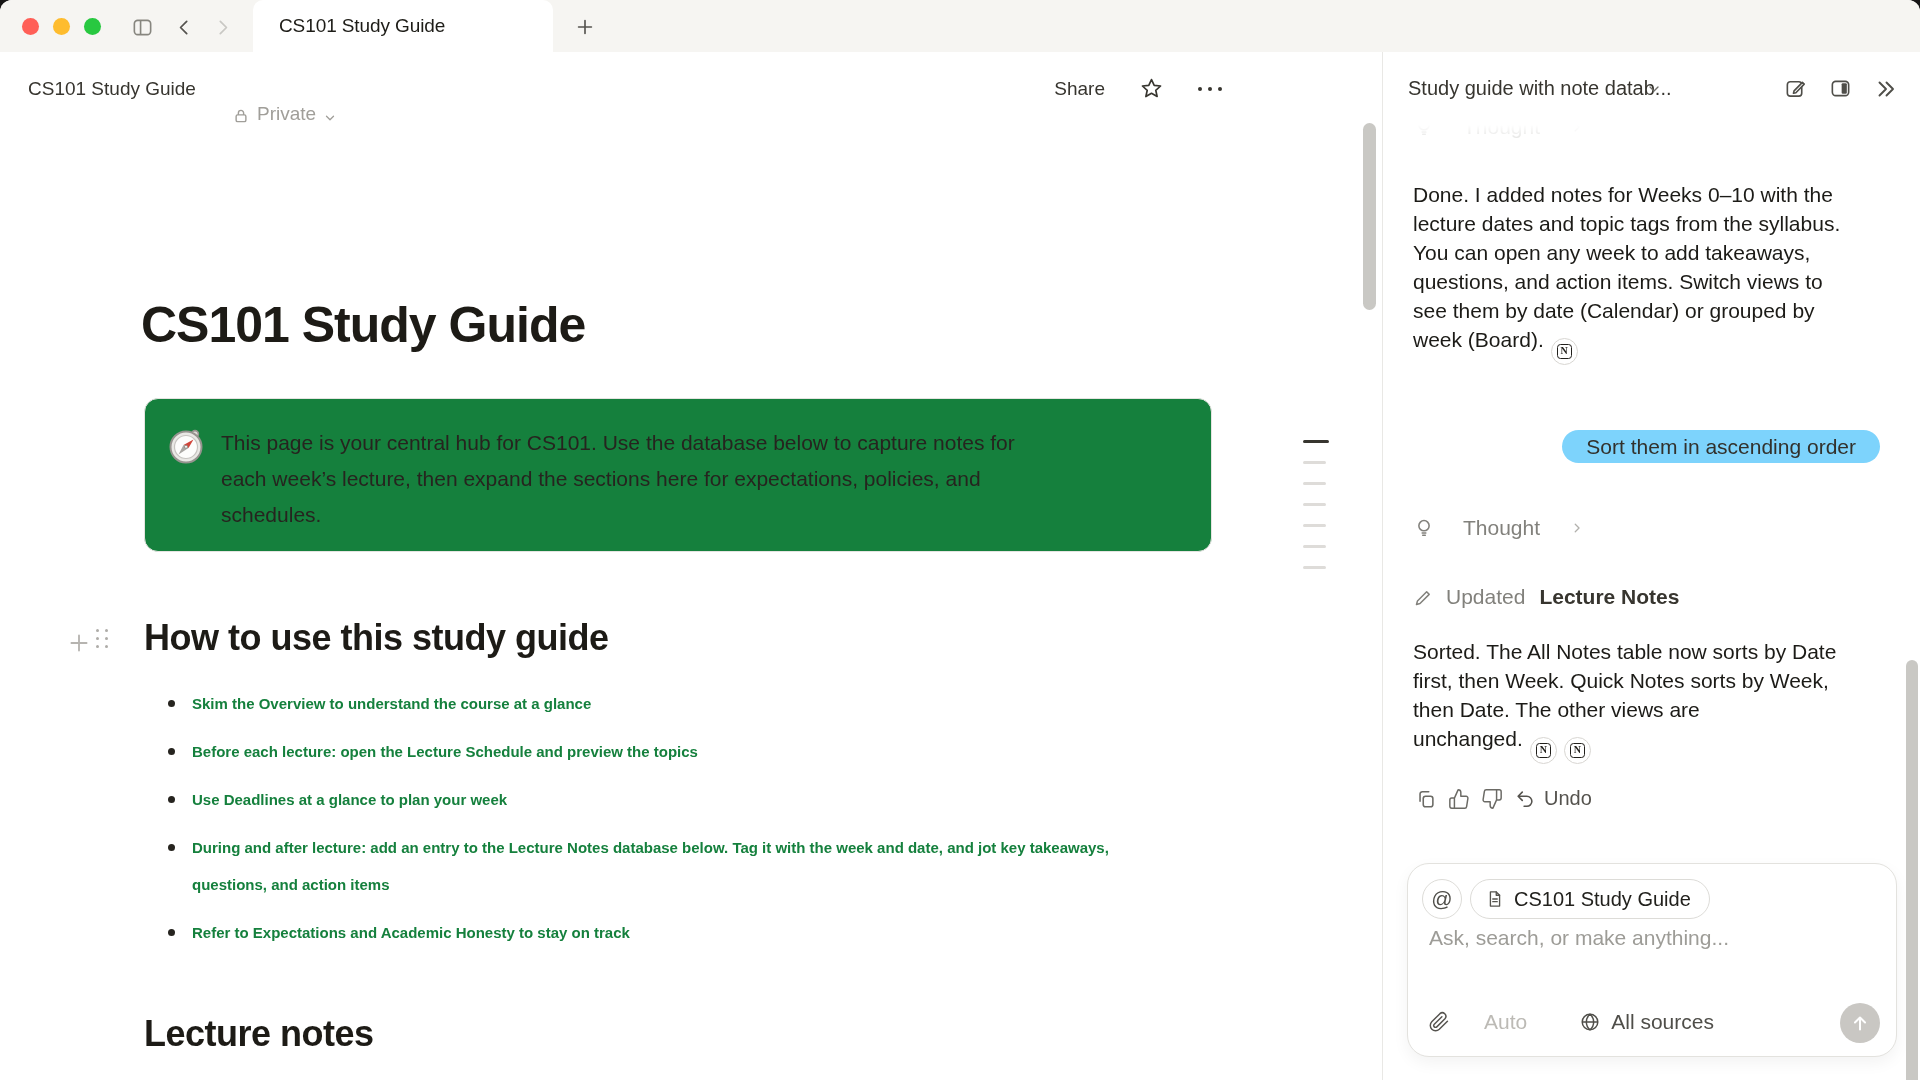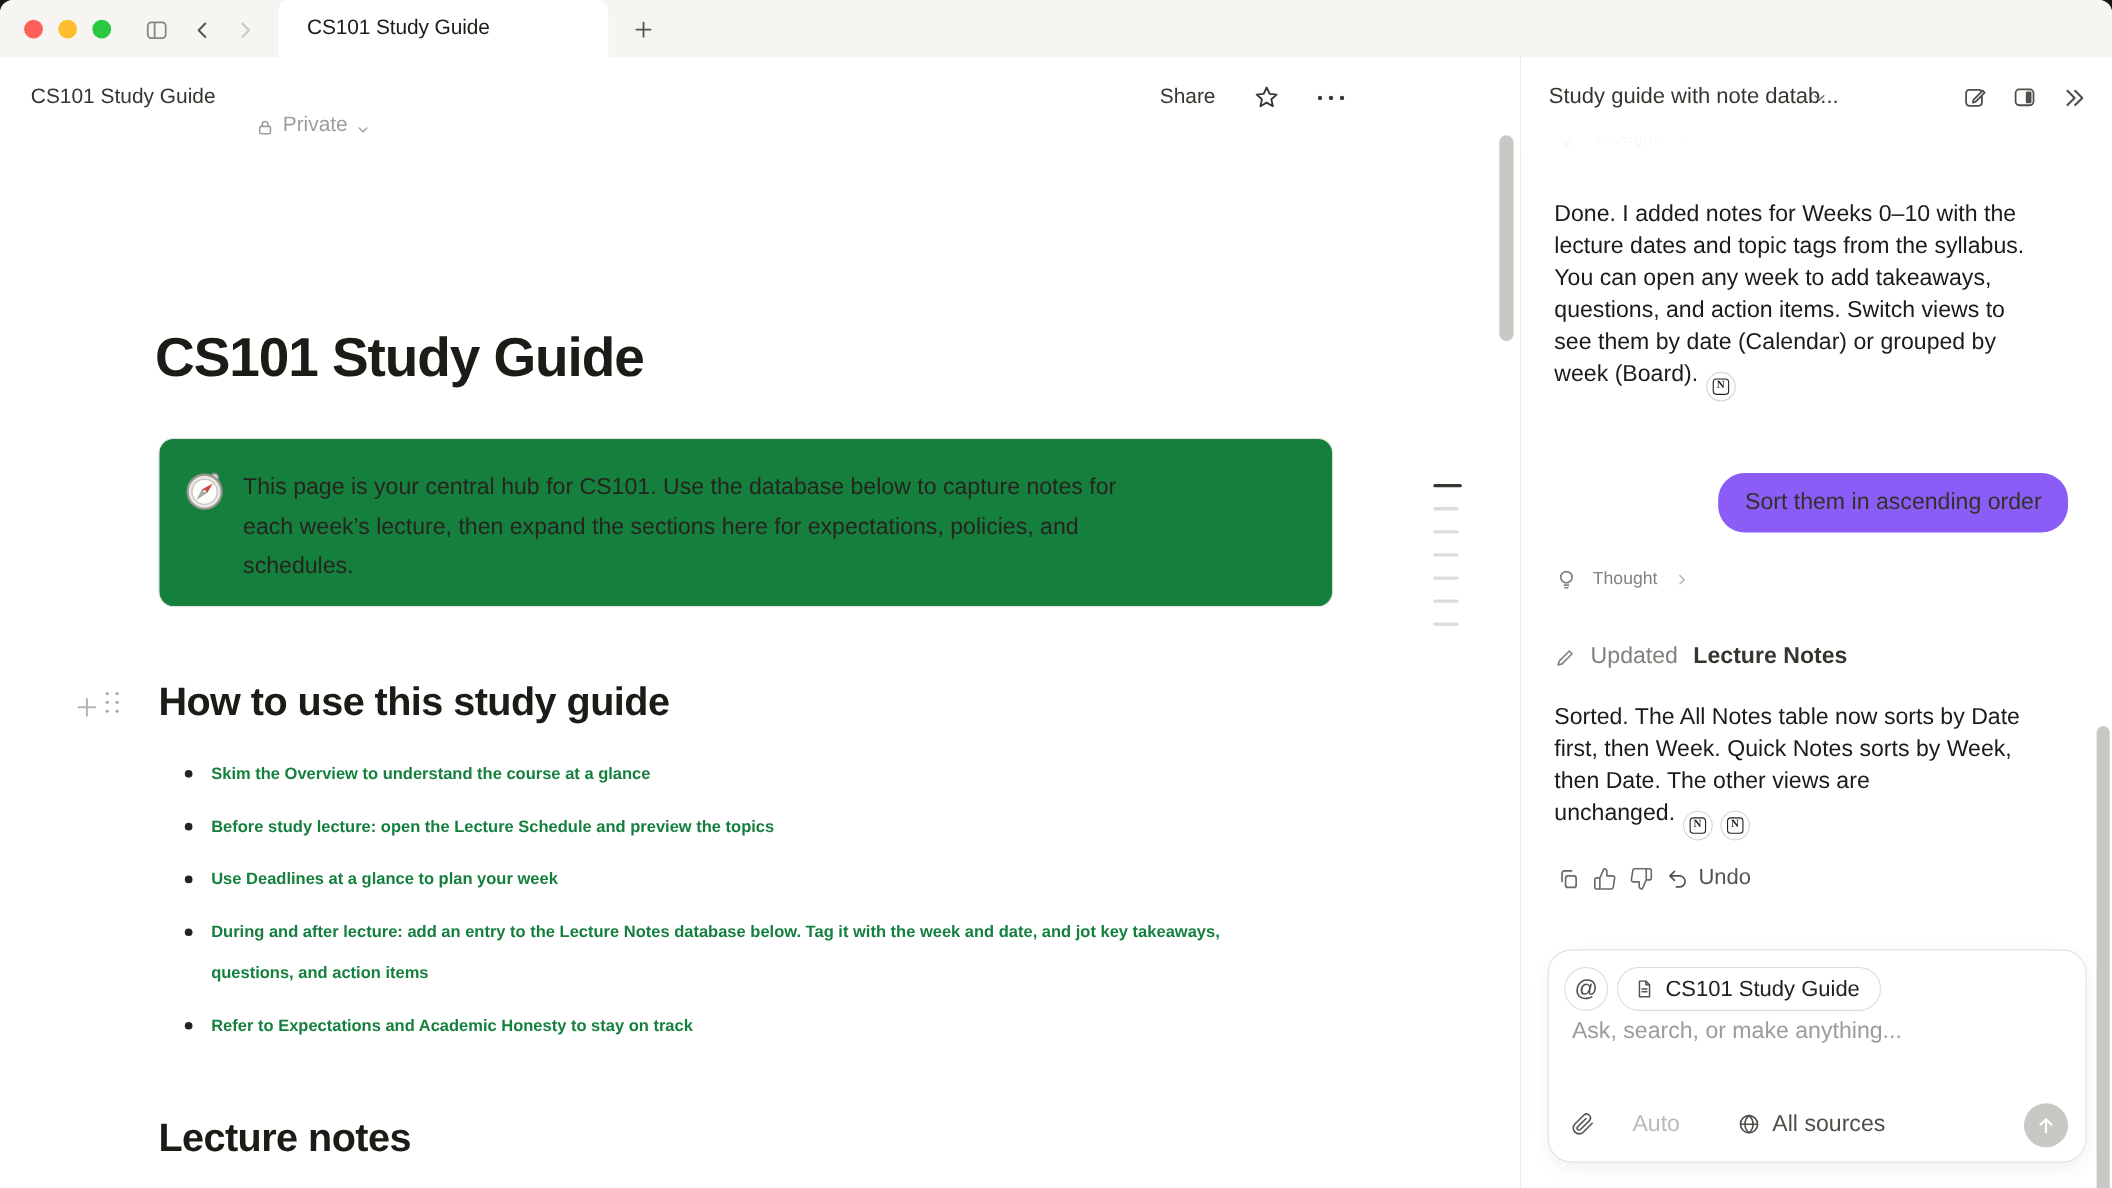--- a/index.html
+++ b/index.html
@@ -65,30 +65,30 @@
   
   .sidebar { position:absolute; left:1383px; top:52px; width:537px; height:1028px; background:#fff; }
   .sb-header { position:absolute; left:0; top:0; width:100%; height:73px; background:#fff; z-index:3;
                display:flex; align-items:center; }
   .sb-title { margin-left:25px; font-size:20px; color:#37352f; max-width:230px; white-space:nowrap; }
   .sb-hicons { position:absolute; right:22px; top:0; height:73px; display:flex; align-items:center;
                gap:22px; color:#4f4e49; }
   .fade { position:absolute; left:0; top:73px; width:96%; height:26px; z-index:2;
           background:linear-gradient(#fff, rgba(255,255,255,0)); }
 
-  .thought { position:absolute; display:flex; align-items:center; gap:13px; color:#82817c; font-size:16px; }
+  .thought { position:absolute; display:flex; align-items:center; gap:28px; color:#82817c; font-size:21px; }
   .thought .chev { color:#b1b0ac; margin-left:2px; }
   .thought.faded { opacity:.38; }
   .msg { position:absolute; left:30px; width:478px; font-size:21px; line-height:29px; color:#1c1b17; }
   .msg .line { height:29px; white-space:nowrap; }
   .nbadge { display:inline-flex; align-items:center; justify-content:center; width:27px; height:27px;
             border:1.3px solid #d8d6d2; border-radius:50%; background:#fff; vertical-align:-7px; margin-left:7px; }
   .nbox { width:15px; height:15px; border:1.6px solid #211f1b; border-radius:3.5px; color:#211f1b;
           font:700 10px/1 "Liberation Serif","DejaVu Serif",serif; display:flex; align-items:center; justify-content:center; }
-  .bubble { position:absolute; right:40px; top:378px; height:54px; border-radius:24px; background:#8b5cf6;
+  .bubble { position:absolute; right:40px; top:378px; height:33px; border-radius:24px; background:#7dd3fc;
             display:flex; align-items:center; padding:0 24px; font-size:21px; color:#32312c; }
   .updated { position:absolute; left:30px; top:533px; display:flex; align-items:center; gap:12px; font-size:21px; }
   .updated .u-label { color:#82817c; }
   .updated .u-target { color:#37352f; font-weight:700; margin-left:2px; }
   .actions { position:absolute; left:32px; top:735px; display:flex; align-items:center; gap:11px; color:#6b6a65; }
   .undo { display:flex; align-items:center; gap:8px; font-size:20px; color:#55534e; }
 
   
   .composer { position:absolute; left:24px; top:811px; width:490px; height:194px; background:#fff;
               border:1.3px solid #e3e2de; border-radius:22px; box-shadow:0 6px 16px rgba(0,0,0,.05); }
@@ -207,21 +207,21 @@
           <i></i>
           <i></i>
           <i></i>
           <i></i>
       </span>
       <h2 class="h2">How to use this study guide</h2>
     </div>
 
     <ul class="bullets">
       <li>Skim the Overview to understand the course at a glance</li>
-      <li>Before study lecture: open the Lecture Schedule and preview the topics</li>
+      <li>Before each lecture: open the Lecture Schedule and preview the topics</li>
       <li>Use Deadlines at a glance to plan your week</li>
       <li>During and after lecture: add an entry to the Lecture Notes database below. Tag it with the week and date, and jot key takeaways, questions, and action items</li>
       <li>Refer to Expectations and Academic Honesty to stay on track</li>
     </ul>
 
     <h2 class="h3">Lecture notes</h2>
 
     <div class="toc">
       <i class="on"></i>
       <i class="off"></i>

